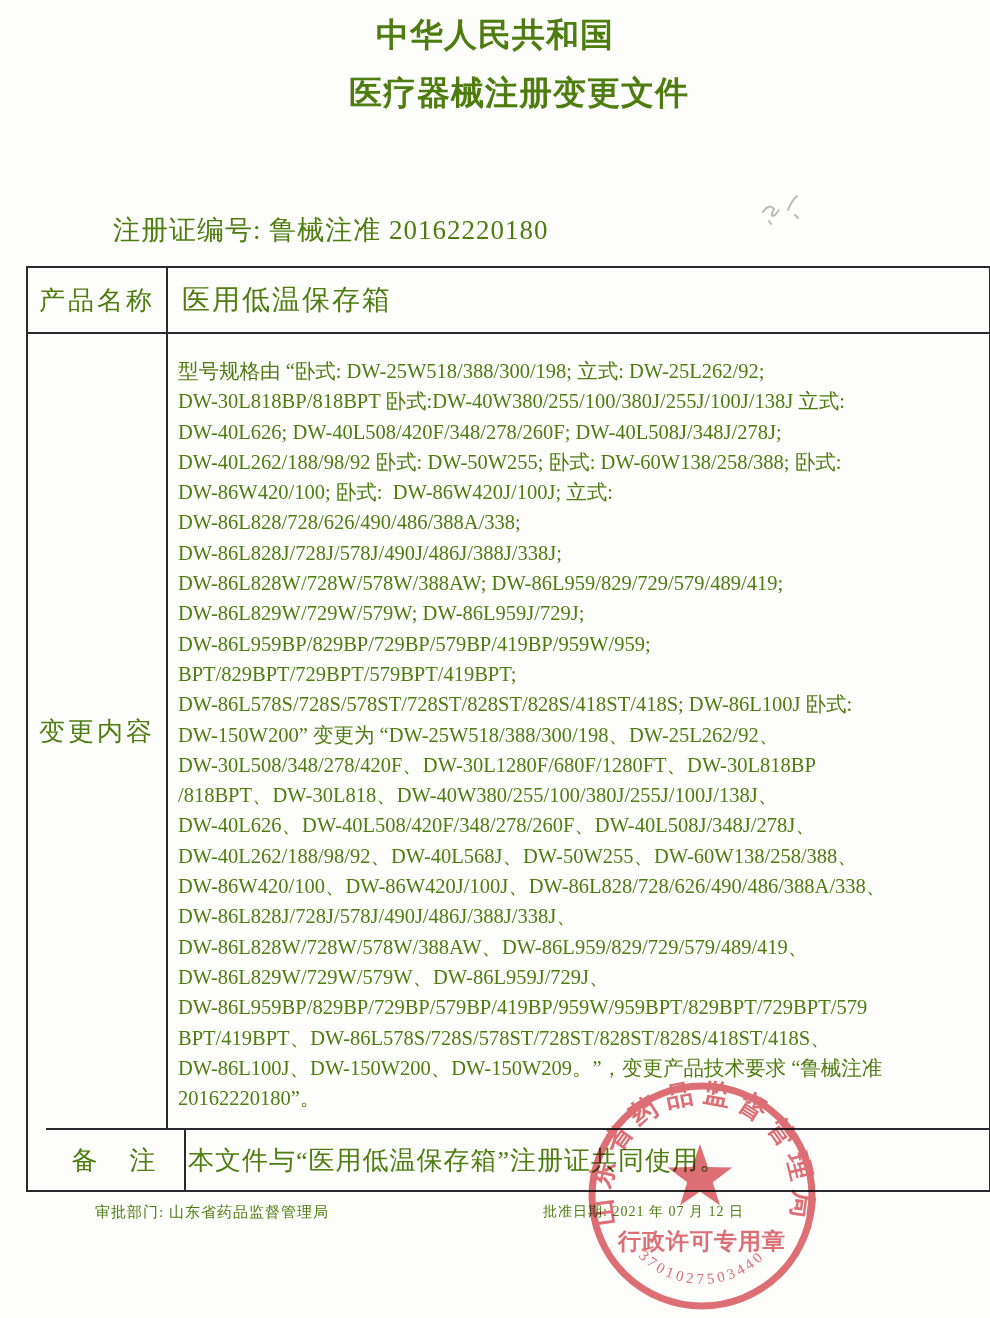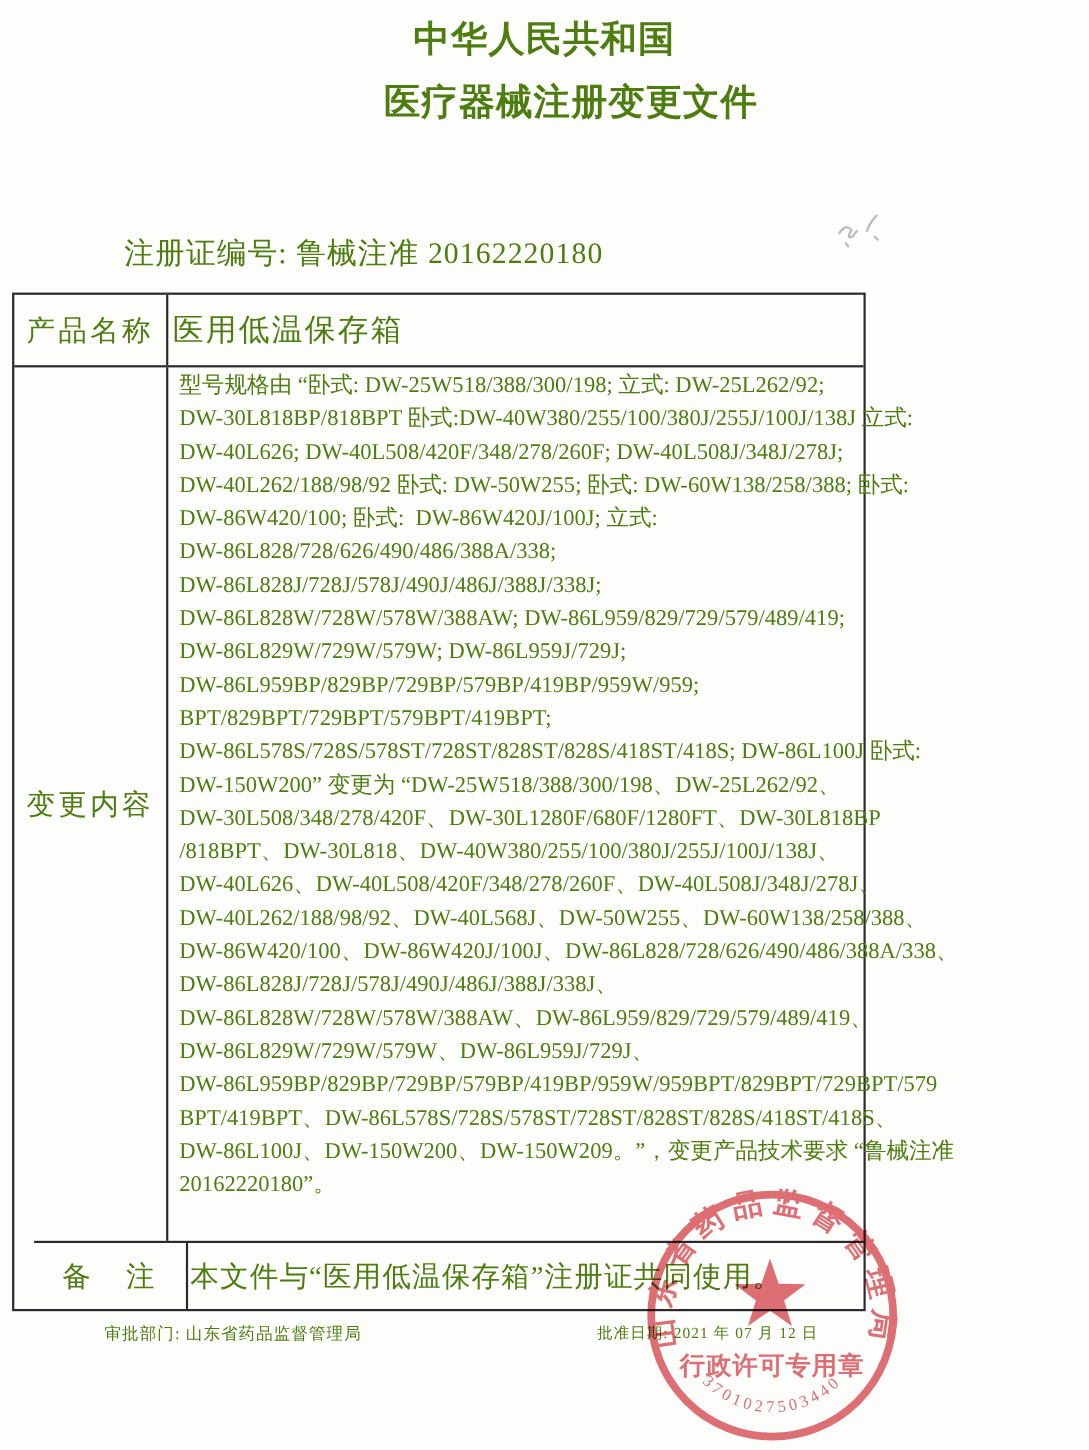--- a/index.html
+++ b/index.html
@@ -7,34 +7,34 @@
     position:relative; width:990px; height:1318px; margin:0 auto;
     background:#fdfdfb; overflow:hidden;
     font-family:"Liberation Serif","DejaVu Serif",serif;
     color:#4d7c0f;
   }
   .title { position:absolute; left:0; width:100%; text-align:center; font-weight:bold; font-size:33px; }
   .t1 { top:13px; letter-spacing:1px; }
   .t2 { top:71px; letter-spacing:1px;padding-left:24px; }
   .regno { position:absolute; left:97px; top:212px; font-size:27px; letter-spacing:1px;margin-left:16px; }
 
-  .table { position:absolute; left:11px; top:266px; width:776px; border:2.5px solid #2a2a2e; box-sizing:border-box; background:rgba(255,255,255,0.0); }
+  .table { position:absolute; left:26px; top:266px; width:965px; border:2.5px solid #2a2a2e; box-sizing:border-box; background:rgba(255,255,255,0.0); }
   .row { display:flex; box-sizing:border-box; }
   .row + .row { border-top:2.5px solid #2a2a2e; }
   .cell { box-sizing:border-box; }
   .cell.label {
     flex:0 0 140px; width:140px; border-right:2.5px solid #2a2a2e;
     display:flex; align-items:center; justify-content:center;
     font-size:26px; letter-spacing:3px;
   }
   .cell.content { flex:1; min-width:0; }
   .r1 { height:64px; }
-  .r1 .content { display:flex; align-items:center; padding-left:4px; font-size:28px; letter-spacing:2px;text-align:right; }
+  .r1 .content { display:flex; align-items:center; padding-left:14px; font-size:28px; letter-spacing:2px;text-align:right; }
   .r2 { height:796px; }
-  .r2 .content { padding:1px 2px 0 10px; font-size:20.5px; line-height:30.3px; }
+  .r2 .content { padding:22px 2px 0 10px; font-size:20.5px; line-height:30.3px; }
   .cline { white-space:pre; }
   .r3 { height:62px;margin-left:18px; }
   .r3 .content { display:flex; align-items:center; padding-left:2px; font-size:26px; letter-spacing:1px; }
 
   .dept { position:absolute; left:95px; top:1203px; font-size:15px; letter-spacing:1px; }
   .date { position:absolute; left:543px; top:1203px; font-size:14px; letter-spacing:1px; }
   .sealnote { position:absolute; left:77px; top:1324px; font-size:22px; letter-spacing:1px;text-align:right; }
 
   .seal { position:absolute; left:572px; top:1066px; mix-blend-mode:multiply; opacity:0.85; }
   .seal .ring-text { letter-spacing:8px; font-weight:bold; }

